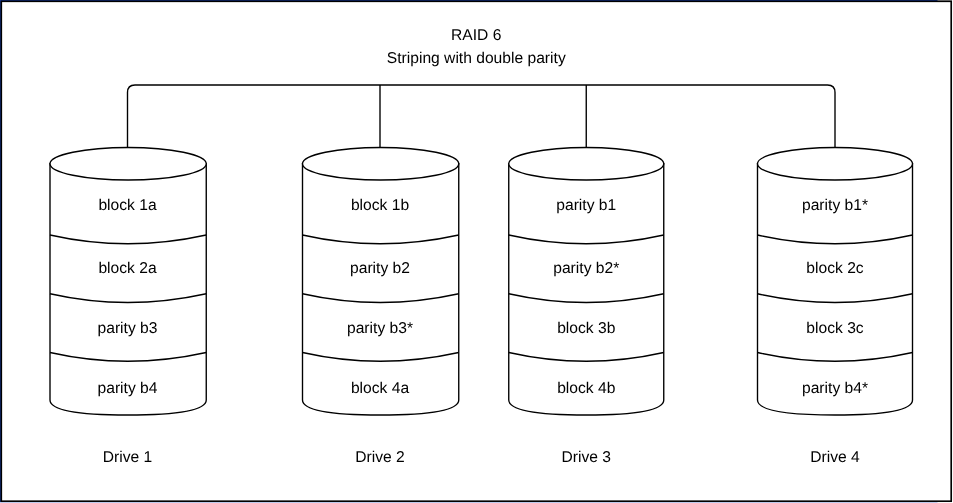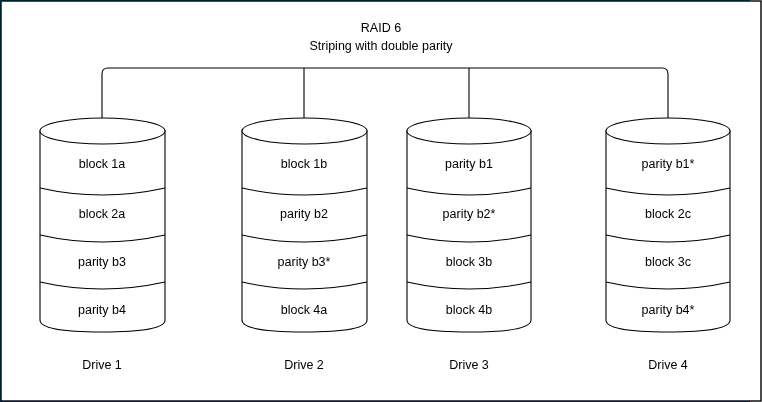--- a/index.html
+++ b/index.html
@@ -10,21 +10,21 @@
   body {
     width: 762px;
     height: 402px;
     font-family: "Liberation Sans", sans-serif;
     overflow: hidden;
   }
   #canvas {
     position: relative;
     width: 750px;
     height: 402px;
-    background: #0369a1;
+    background: #1d4ed8;
   }
   #diagram {
     position: absolute;
     top: 0;
     left: 0;
     width: 762px;
     height: 402px;
     display: block;
   }
   .frame-rect {

